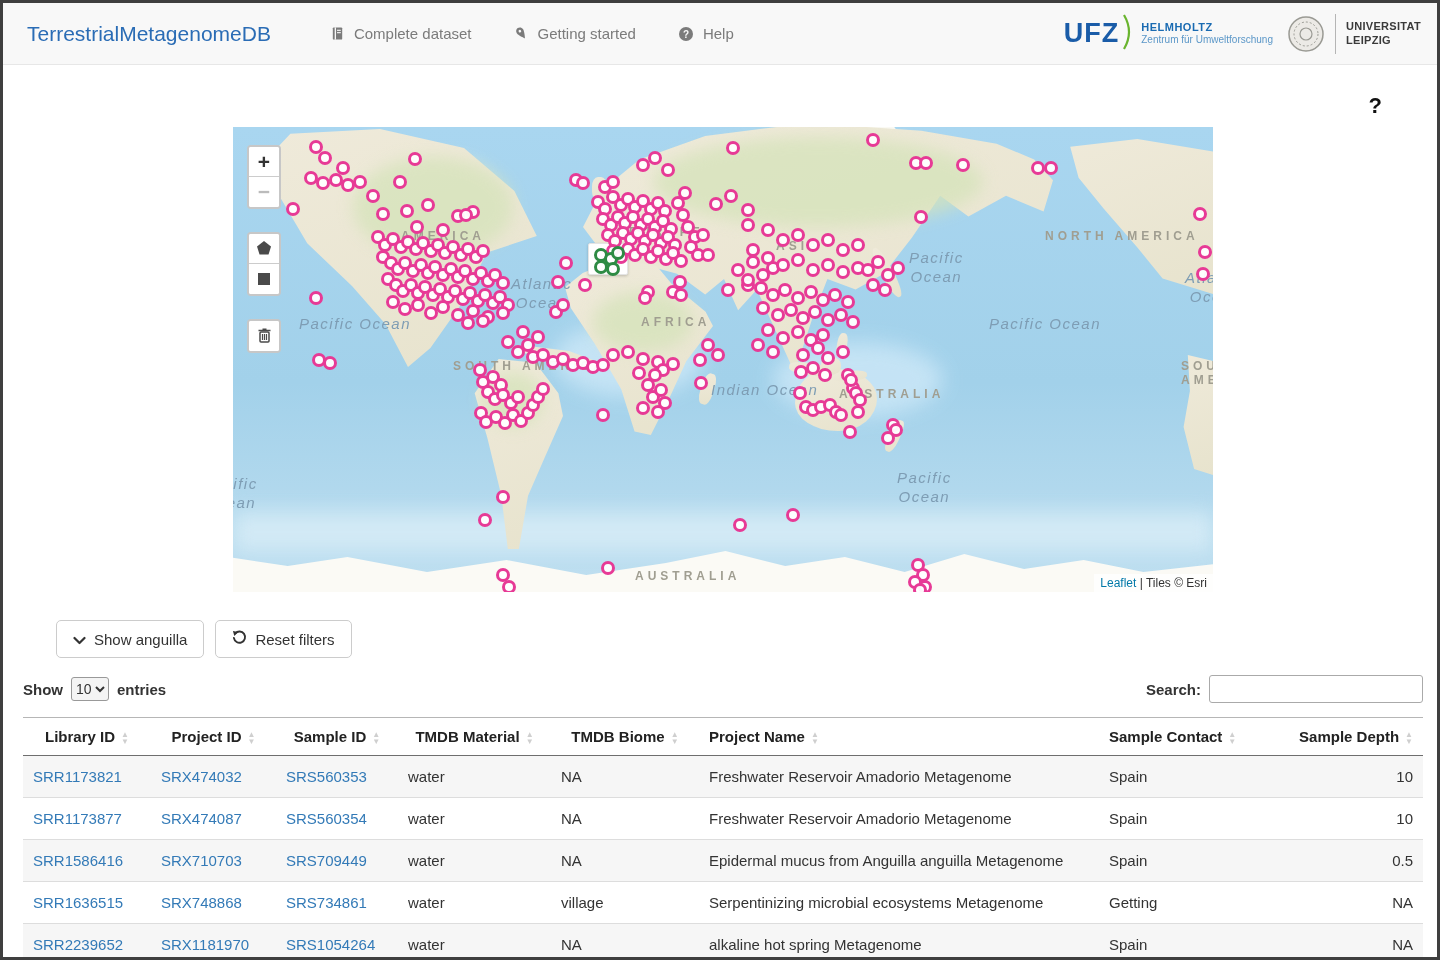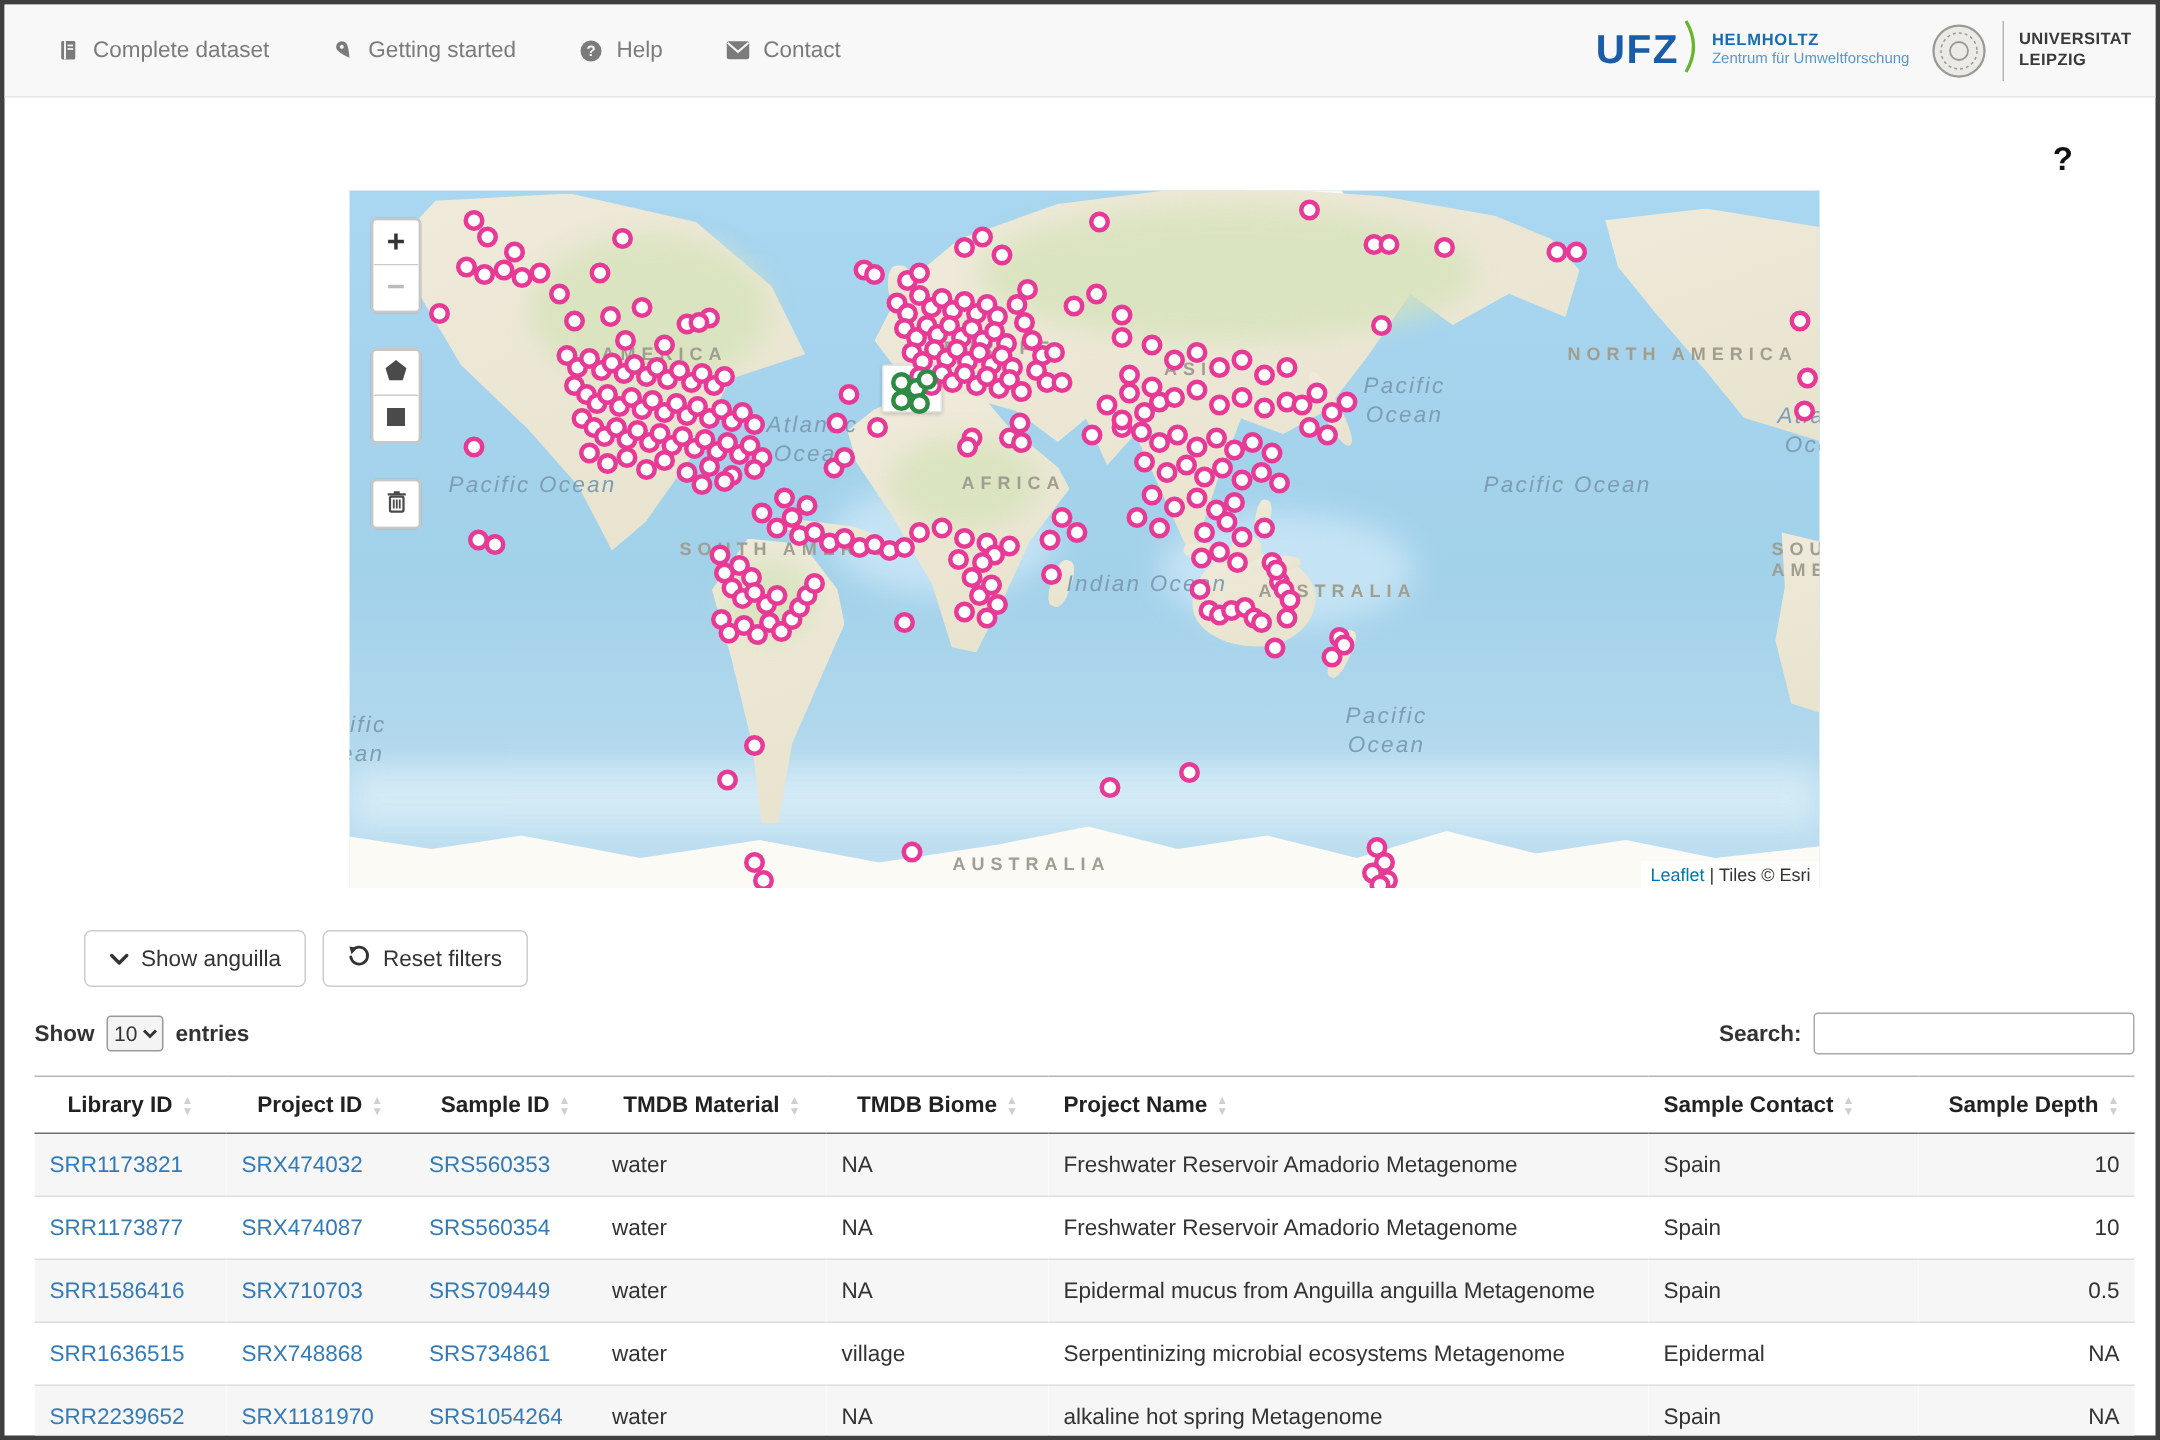--- a/index.html
+++ b/index.html
@@ -152,20 +152,21 @@
   .data-table col:nth-child(7){width:180px;}
   .data-table col:nth-child(8){width:144px;}
   .data-table a{color:#337ab7;text-decoration:none;}
   .sort-icons{display:inline-flex;flex-direction:column;margin-left:6px;vertical-align:middle;}
   .sort-icons i{font-style:normal;font-size:8px;line-height:7px;color:#cfcfcf;}
 </style>
 </head>
 <body>
 
 <div class="navbar">
+  <a class="brand" href="#">TerrestrialMetagenomeDB</a>
   <div class="nav-items">
     <a class="nav-item" href="#">
       <span>
           <svg width="15" height="15" viewBox="0 0 16 16">
             <rect x="3" y="1.5" width="10" height="13" rx="1" fill="#7b7b7b"></rect>
             <rect x="5" y="1.5" width="1.4" height="13" fill="#f8f8f8"></rect>
             <rect x="7.5" y="4" width="4" height="1.2" fill="#f8f8f8"></rect>
             <rect x="7.5" y="6.5" width="4" height="1.2" fill="#f8f8f8"></rect>
           </svg>
         </span>
@@ -183,29 +184,20 @@
       <span>Getting started</span>
     </a>
     <a class="nav-item" href="#">
       <span>
           <svg width="16" height="16" viewBox="0 0 16 16">
             <circle cx="8" cy="8" r="7" fill="#7b7b7b"></circle>
             <text x="8" y="11.5" font-size="10" font-weight="bold" text-anchor="middle" fill="#f8f8f8" font-family="Liberation Sans,sans-serif">?</text>
           </svg>
         </span>
       <span>Help</span>
-    </a>
-    <a class="nav-item" href="#">
-      <span>
-          <svg width="16" height="13" viewBox="0 0 16 13">
-            <rect x="0.5" y="0.5" width="15" height="12" rx="1.5" fill="#7b7b7b"></rect>
-            <polyline points="1,1.5 8,7.5 15,1.5" fill="none" stroke="#f8f8f8" stroke-width="1.4"></polyline>
-          </svg>
-        </span>
-      <span>Contact</span>
     </a>
   </div>
   <div class="logos">
     <div class="ufz">
       <span class="ufz-acr">UFZ</span>
       <span class="ufz-arc"><svg width="12" height="36" viewBox="0 0 12 36">
             <path d="M1 1 Q11 18 1 35" fill="none" stroke="#69b42e" stroke-width="2.2"></path>
           </svg></span>
       <span class="ufz-text">
         <span class="ufz-org">HELMHOLTZ</span>
@@ -734,21 +726,21 @@
         <td>Spain</td>
         <td>0.5</td>
       </tr>
       <tr>
         <td><a href="#">SRR1636515</a></td>
         <td><a href="#">SRX748868</a></td>
         <td><a href="#">SRS734861</a></td>
         <td>water</td>
         <td>village</td>
         <td>Serpentinizing microbial ecosystems Metagenome</td>
-        <td>Epidermal</td>
+        <td>Getting</td>
         <td>NA</td>
       </tr>
       <tr>
         <td><a href="#">SRR2239652</a></td>
         <td><a href="#">SRX1181970</a></td>
         <td><a href="#">SRS1054264</a></td>
         <td>water</td>
         <td>NA</td>
         <td>alkaline hot spring Metagenome</td>
         <td>Spain</td>

